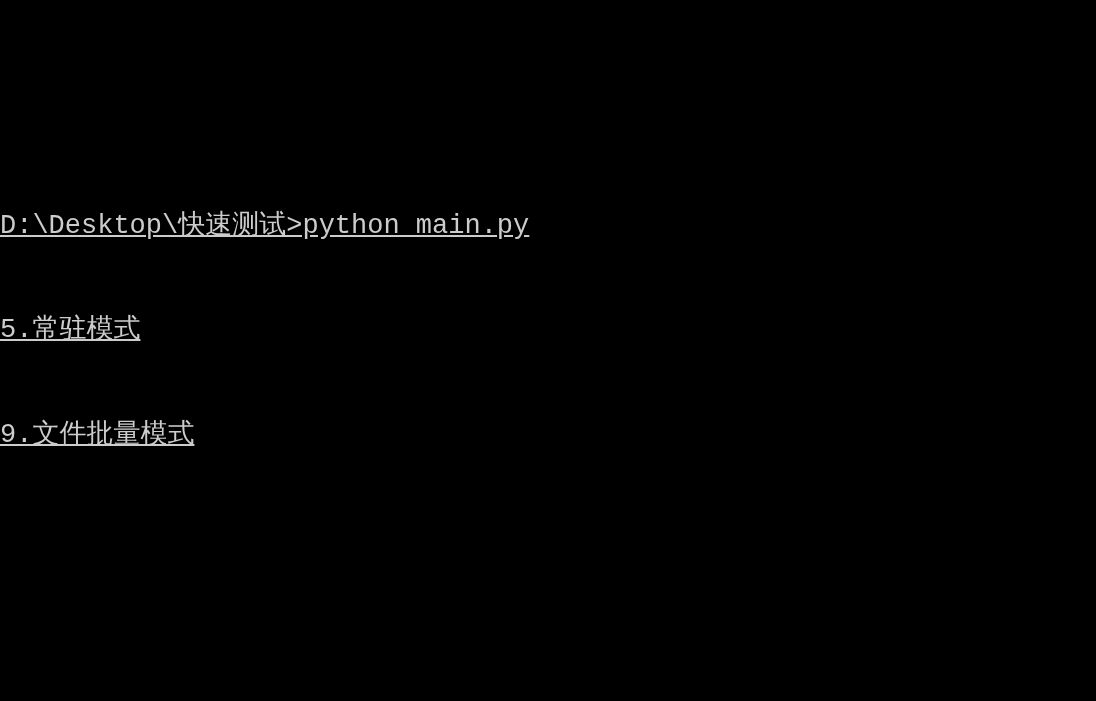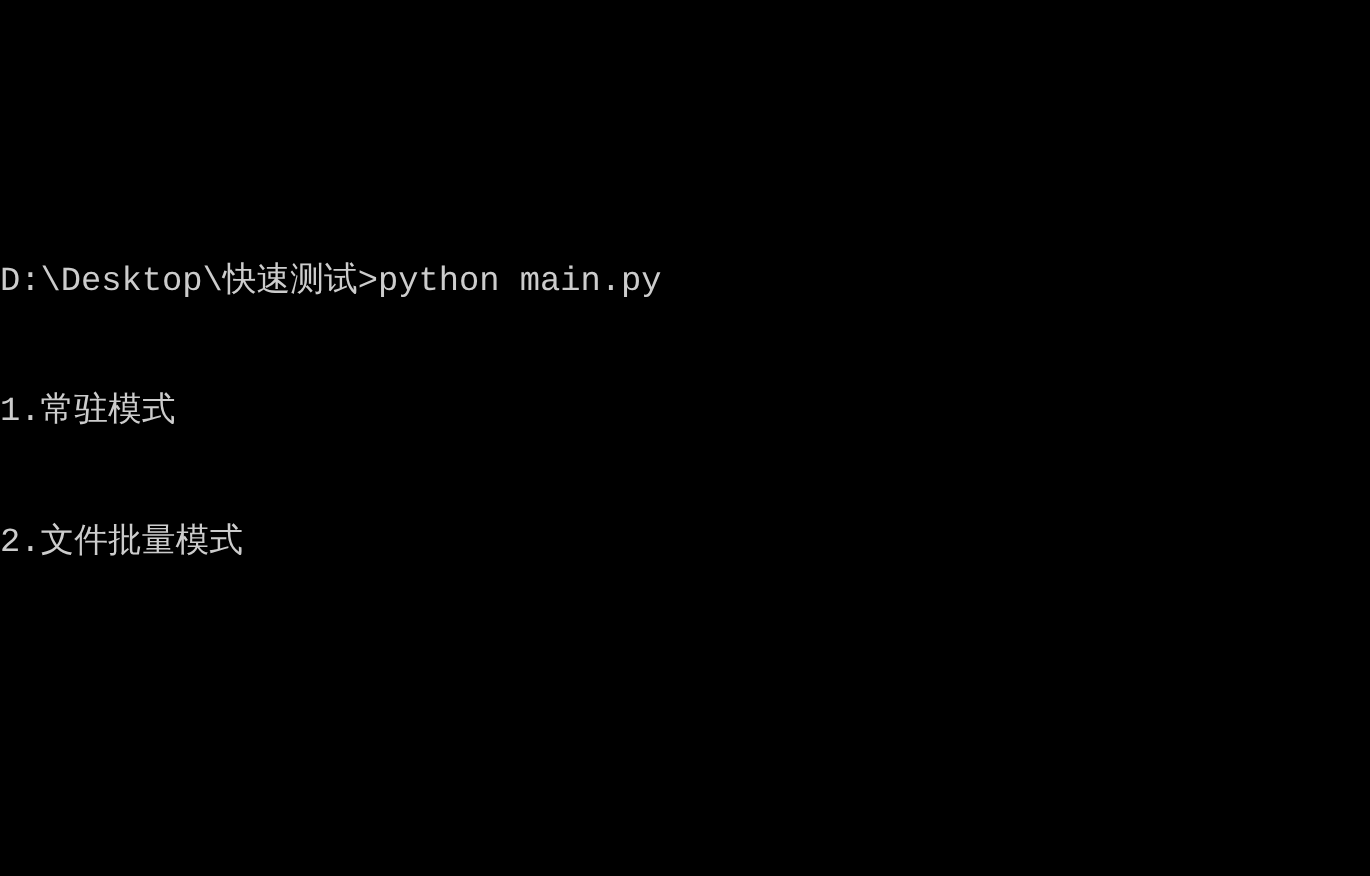--- a/index.html
+++ b/index.html
@@ -18,31 +18,32 @@
       color: #cccccc;
       padding: 0;
       white-space: pre;
     }
     .terminal {
       padding: 0;
     }
     .line {
       display: block;
       letter-spacing: 0px;
+      text-decoration: underline;
     }
   </style>
 </head>
 <body>
 
 
 
 <div class="terminal">
   <span class="line">D:\Desktop\快速测试&gt;python main.py</span>
-  <span class="line">1.常驻模式</span>
-  <span class="line">2.文件批量模式</span>
+  <span class="line">5.常驻模式</span>
+  <span class="line">9.文件批量模式</span>
   
   
   
   
   
   
   
   
   
   

